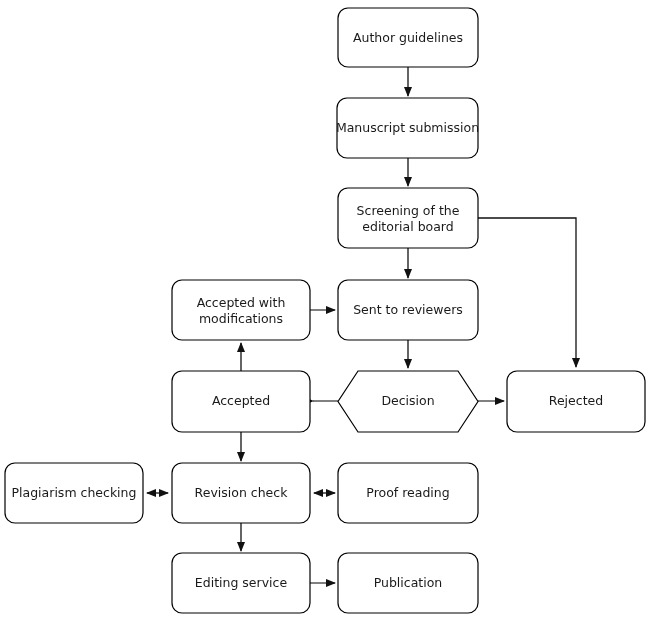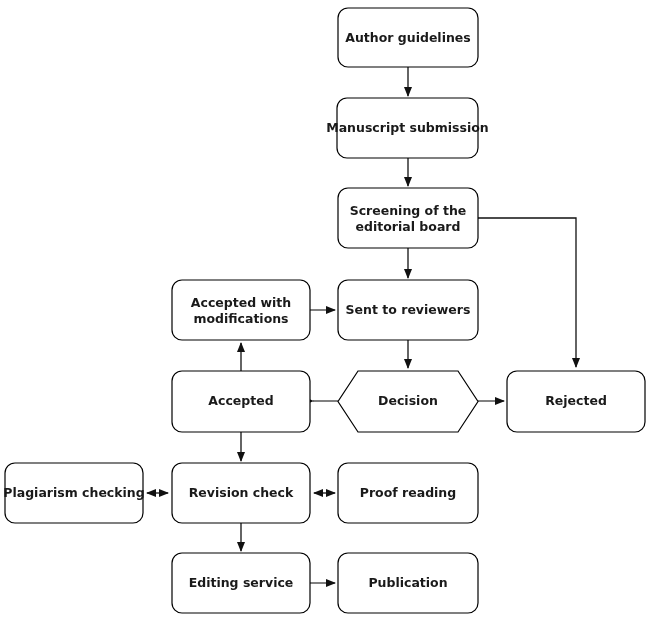--- a/index.html
+++ b/index.html
@@ -11,21 +11,20 @@
     width: 652px;
     height: 625px;
     font-family: "DejaVu Sans", sans-serif;
     overflow: hidden;
   }
   #diagram-root {
     position: relative;
     width: 652px;
     height: 625px;
     background: #ffffff;
-    font-weight: bold;
   }
   svg#flow {
     display: block;
     width: 652px;
     height: 625px;
   }
   .node-shape {
     fill: #ffffff;
     stroke: #000000;
     stroke-width: 1.2;

